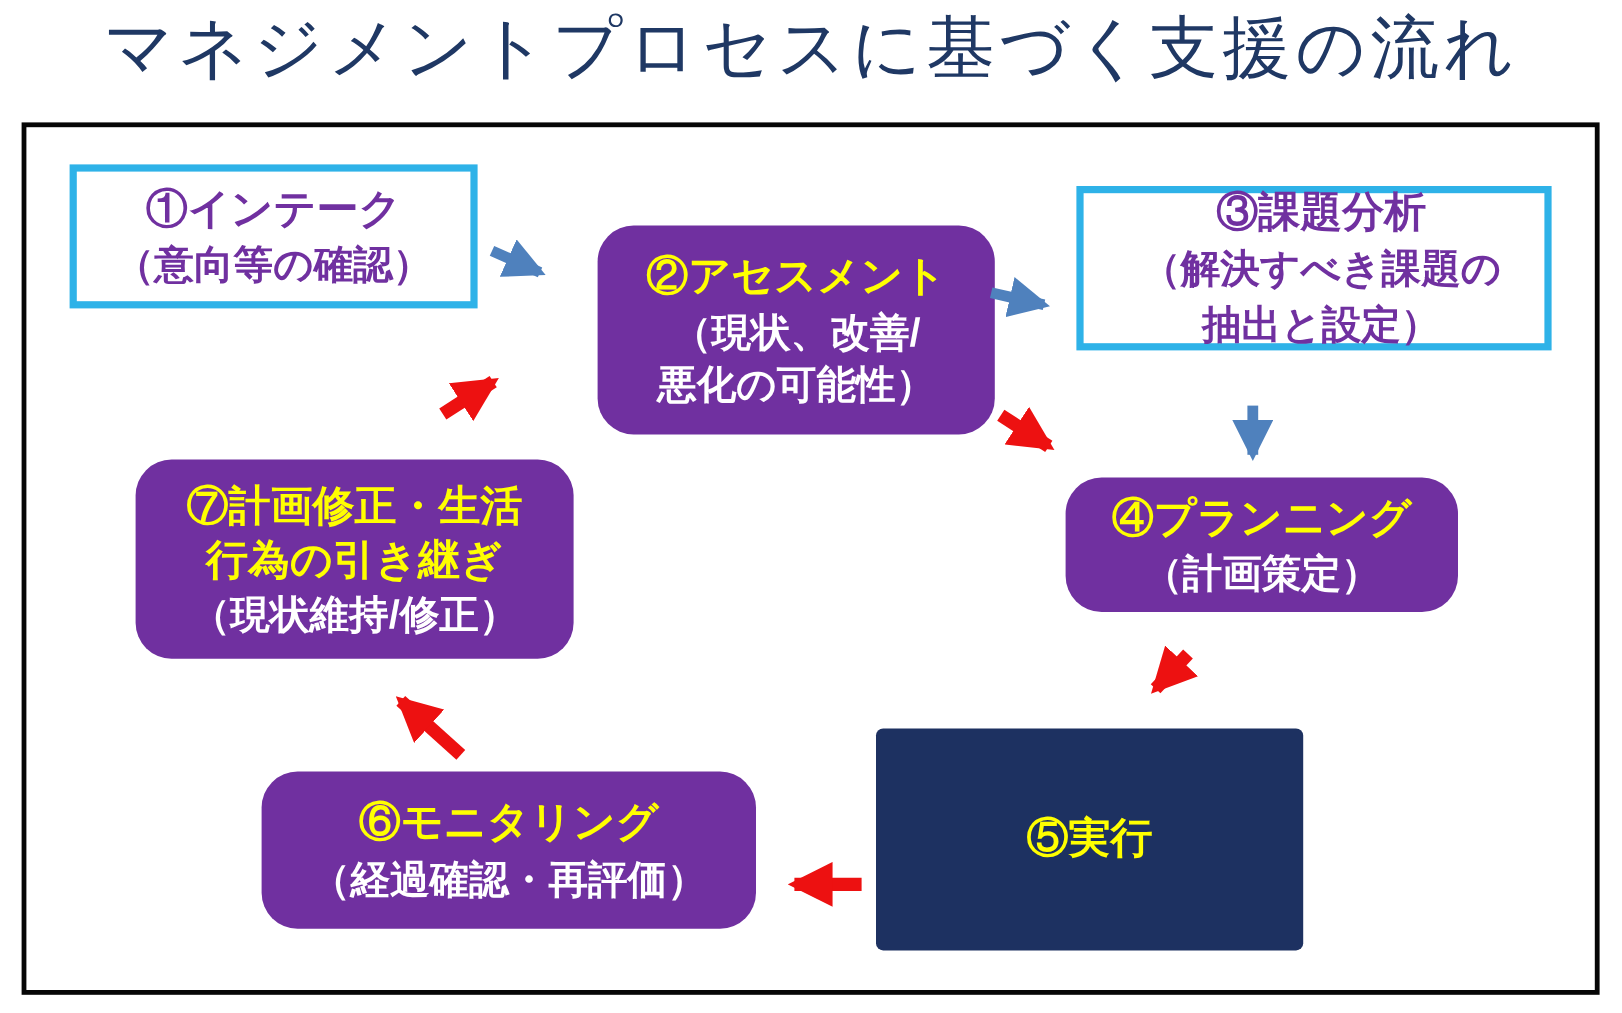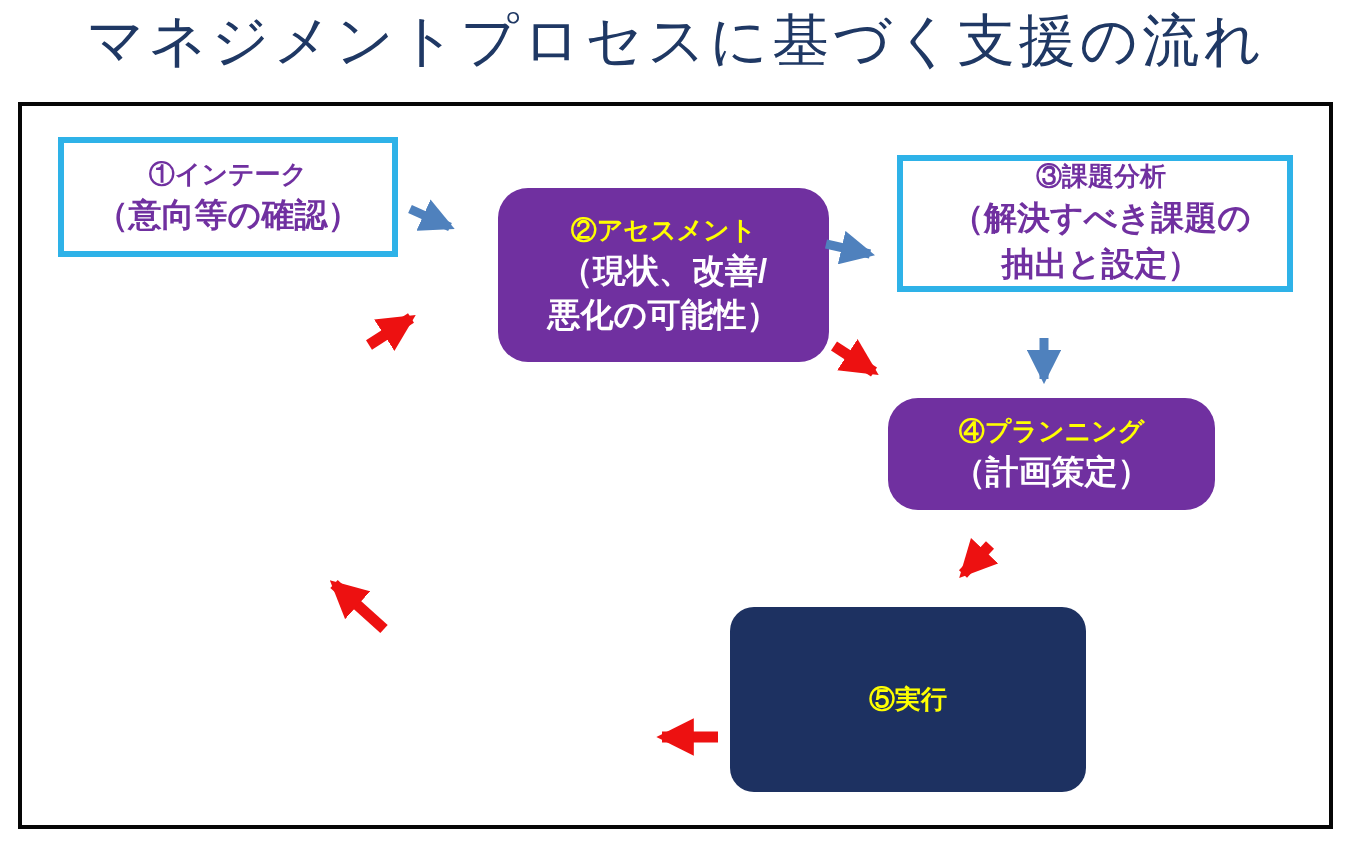--- a/index.html
+++ b/index.html
@@ -30,22 +30,22 @@
     display:flex; flex-direction:column;
     align-items:center; justify-content:center;
     text-align:center;
     white-space:pre-line;
   }
   .node-outlined {
     background:#ffffff;
     border:6px solid var(--cyan-border, #2EB2E8);
   }
   .node-purple { background:var(--purple-box, #7030A0); border-radius:30px; }
-  .node-navy   { background:var(--navy-box, #1D3161);   border-radius:24px; }
-  .node-title { font-size:26px; font-weight:700; line-height:1.38; }
+  .node-navy   { background:var(--navy-box, #1D3161);   border-radius:6px; }
+  .node-title { font-size:35px; font-weight:700; line-height:1.38; }
   .node-sub   { font-size:33px; font-weight:700; line-height:1.33; }
   .node-outlined .node-title, .node-outlined .node-sub { color:var(--purple-text, #7030A0); }
   .node-purple .node-title, .node-navy .node-title { color:var(--yellow-text, #FFFF00); }
   .node-purple .node-sub,   .node-navy .node-sub   { color:var(--white-text, #FFFFFF); }
 
   #step-intake     { left:58px;  top:137px; width:340px; height:120px; }
   #step-assessment { left:498px; top:188px; width:331px; height:174px; }
   #step-analysis   { left:897px; top:155px; width:396px; height:137px;padding-left:12px; }
   #step-planning   { left:888px; top:398px; width:327px; height:112px; }
   #step-execution  { left:730px; top:607px; width:356px; height:185px; }
@@ -92,21 +92,30 @@
 
   <div class="node node-purple" id="step-planning">
     <div class="node-title">④プランニング</div>
     <div class="node-sub">（計画策定）</div>
   </div>
 
   <div class="node node-navy" id="step-execution">
     <div class="node-title">⑤実行</div>
   </div>
 
+  <div class="node node-purple" id="step-monitoring">
+    <div class="node-title">⑥モニタリング</div>
+    <div class="node-sub">（経過確認・再評価）</div>
+  </div>
 
+  <div class="node node-purple" id="step-revision">
+    <div class="node-title">⑦計画修正・生活
+行為の引き継ぎ</div>
+    <div class="node-sub">（現状維持/修正）</div>
+  </div>
 
   <svg class="arrows-overlay" viewBox="0 0 1352 844">
     <defs>
       <marker id="head-blue" viewBox="0 0 10 10" refX="8.5" refY="5" markerWidth="3.8" markerHeight="3.8" orient="auto">
         <path d="M0 0 L10 5 L0 10 z" class="head-blue-fill"></path>
       </marker>
       <marker id="head-red" viewBox="0 0 10 10" refX="8.5" refY="5" markerWidth="3.4" markerHeight="3.4" orient="auto">
         <path d="M0 0 L10 5 L0 10 z" class="head-red-fill"></path>
       </marker>
     </defs>

